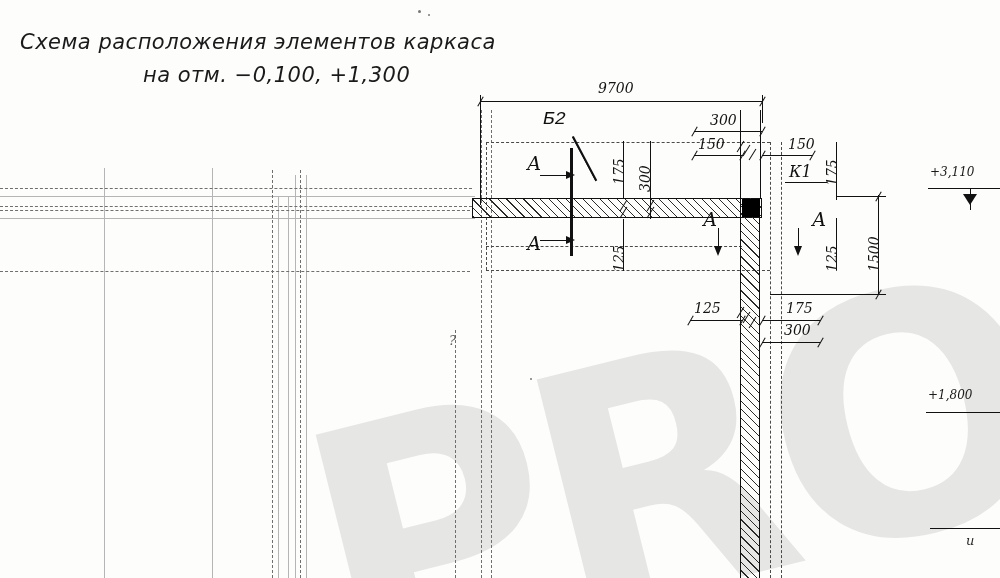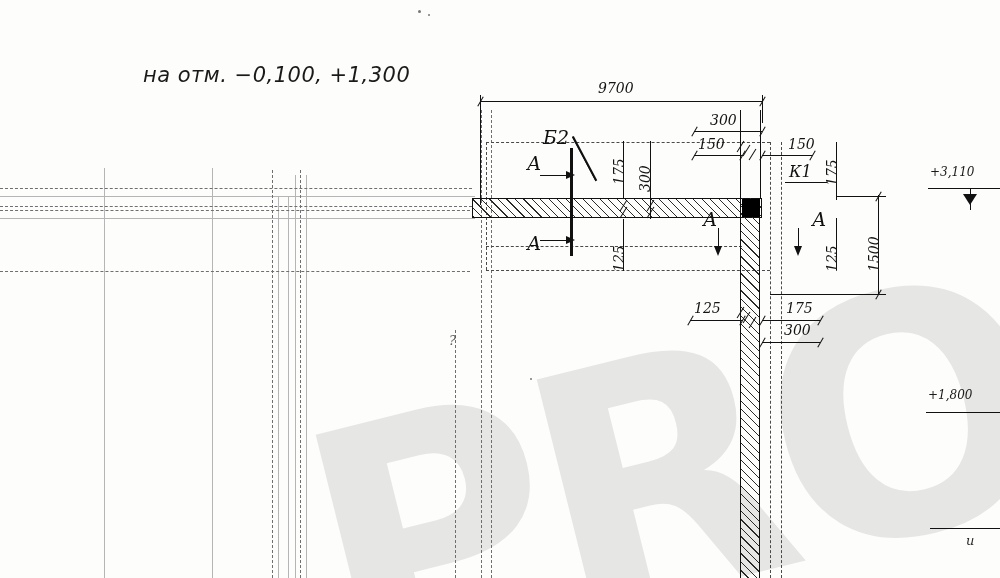--- a/index.html
+++ b/index.html
@@ -212,20 +212,21 @@
     border-radius: 50%;
   }
 </style>
 </head>
 <body>
 
 <div id="sheet">
 
   <div id="watermark">PRO</div>
 
+  <div class="title" id="title-line1">Схема расположения элементов каркаса</div>
   <div class="title" id="title-line2">на отм. −0,100, +1,300</div>
 
   <div class="thin-grey-v" style="left:104px; top:168px; height:410px;"></div>
   <div class="thin-grey-v" style="left:212px; top:168px; height:410px;"></div>
   <div class="thin-grey-v" style="left:295px; top:175px; height:403px;"></div>
   <div class="thin-grey-v" style="left:306px; top:175px; height:403px;"></div>
   <div class="thin-grey-v" style="left:278px; top:196px; height:382px;"></div>
   <div class="thin-grey-v" style="left:288px; top:196px; height:382px;"></div>
 
   <div class="thin-grey-h" style="left:0px; top:196px; width:475px;"></div>
@@ -321,21 +322,21 @@
 
   <div class="ln h" style="left:762px; top:342px; width:58px;"></div>
   <div class="dim" style="left:784px; top:322px;">300</div>
   <div class="tick" style="left:757px; top:342px;"></div>
   <div class="tick" style="left:815px; top:342px;"></div>
 
   <div class="tick2" style="left:734px; top:312px;"></div>
   <div class="tick2" style="left:740px; top:317px;"></div>
   <div class="tick2" style="left:746px; top:322px;"></div>
 
-  <div class="lbl big" style="left:543px; top:126px;">Б2</div>
+  <div class="lbl big" style="left:543px; top:108px;font-family:Liberation Mono, monospace;">Б2</div>
   <div class="ln" style="left:572px; top:137px; width:1px; height:0; border-left:1px solid #111; transform-origin:top left; transform:rotate(-28deg); height:50px;"></div>
 
   <div class="lbl" style="left:789px; top:162px;">К1</div>
   <div class="ln h" style="left:785px; top:182px; width:42px;"></div>
 
   <div class="secbar" style="left:570px; top:148px; height:108px;"></div>
   <div class="ln h" style="left:540px; top:175px; width:32px;"></div>
   <div class="arrow-right" style="left:566px; top:171px;"></div>
   <div class="lbl big" style="left:527px; top:152px;">А</div>
 

